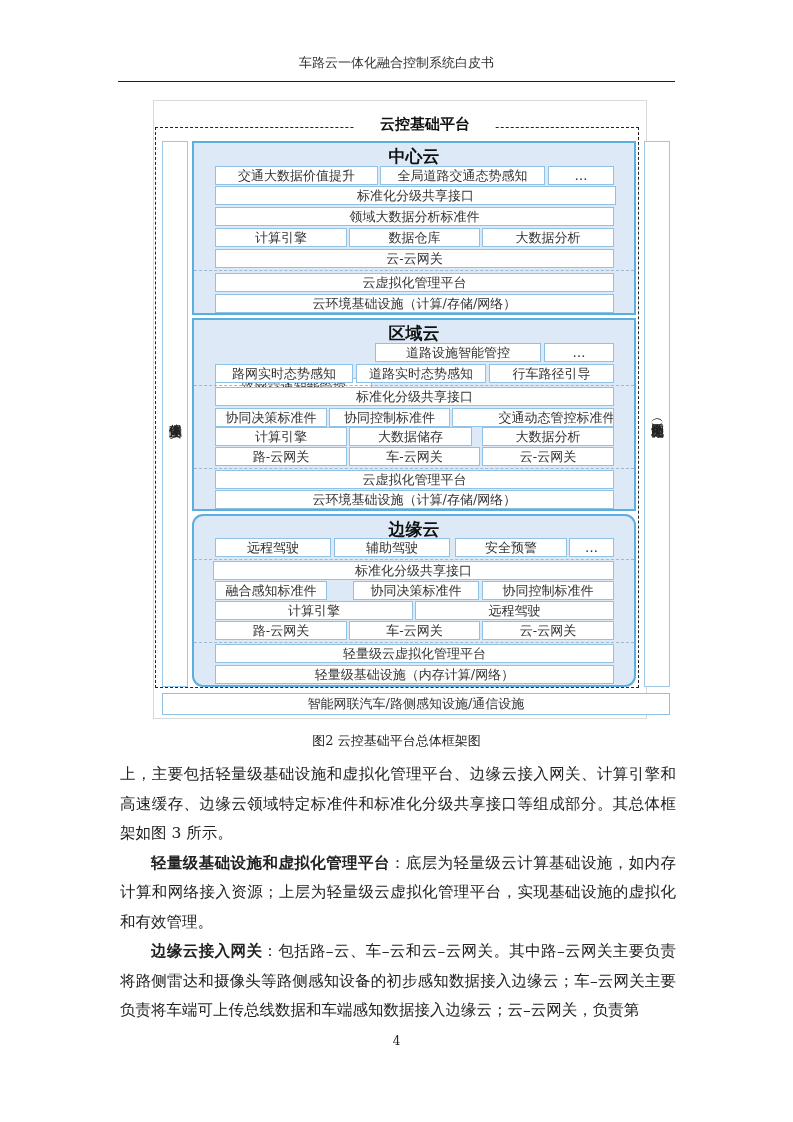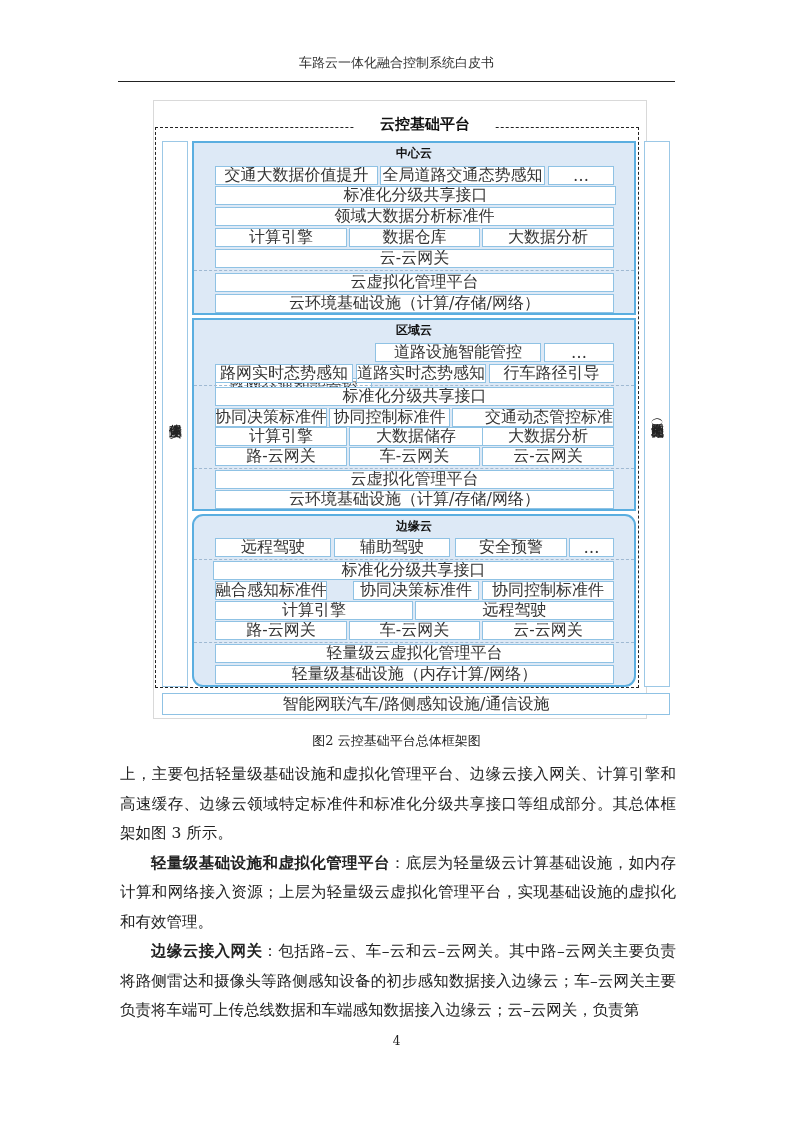--- a/index.html
+++ b/index.html
@@ -11,25 +11,25 @@
 
   .fig-frame { left:153px; top:100px; width:492px; height:617px; border:1px solid #d9d9d9; background:#fff; }
   .dashed { left:155px; top:127px; width:484px; height:561px; border:1.5px dashed #222; box-sizing:border-box; }
   .fig-title { left:355px; top:115px; width:140px; text-align:center; background:#fff; font-size:15px; font-weight:bold; font-family:"DejaVu Sans","Liberation Sans",sans-serif; color:#111; }
 
   .side { border:1.5px solid #9cc8e6; background:#fff; box-sizing:border-box;
           display:flex; align-items:center; justify-content:center; }
   .side span { writing-mode:vertical-rl; text-orientation:upright; font-size:13px; letter-spacing:0px; color:#222; font-family:"DejaVu Sans","Liberation Sans",sans-serif; }
 
   .cloud { background:#dde9f6; border:2px solid #5aaee0; box-sizing:border-box; }
-  .cloud-title { position:absolute; left:0; right:0; text-align:center; font-weight:bold; font-size:12px; color:#111; font-family:"DejaVu Sans","Liberation Sans",sans-serif; }
+  .cloud-title { position:absolute; left:0; right:0; text-align:center; font-weight:bold; font-size:17px; color:#111; font-family:"DejaVu Sans","Liberation Sans",sans-serif; }
   .sep { position:absolute; left:0; right:0; border-top:1px dashed #9fb9d2; height:0; }
 
   .box { position:absolute; background:#fff; border:1.5px solid #8fc2e4; box-sizing:border-box;
-         text-align:center; font-size:16px; color:#333; white-space:nowrap; overflow:hidden;
+         text-align:center; font-size:13px; color:#333; white-space:nowrap; overflow:hidden;
          display:flex; align-items:center; justify-content:center; }
 
   .bottom-bar { left:162px; top:693px; width:508px; height:22px; }
 
   .caption { left:0; width:793px; top:732px; text-align:center; font-size:13px; color:#222; }
 
   .para { left:120px; width:556px; font-size:15.5px; line-height:29.5px; color:#222; text-align:justify; }
   .para p { margin:0; }
   .para .indent { text-indent:2em; }
   .para b { font-weight:bold; font-family:"DejaVu Sans","Liberation Sans",sans-serif; }
@@ -76,21 +76,21 @@
   <div class="box" style="left:350px;top:23px;width:70px;height:19px;">…</div>
   <div class="box" style="left:21px;top:44px;width:138px;height:19px;">路网实时态势感知</div>
   <div class="box" style="left:162px;top:44px;width:130px;height:19px;">道路实时态势感知</div>
   <div class="box" style="left:295px;top:44px;width:125px;height:19px;">行车路径引导</div>
   <div class="sep" style="top:65px;"></div>
   <div class="box" style="left:21px;top:67px;width:399px;height:19px;">标准化分级共享接口</div>
   <div class="box" style="left:21px;top:88px;width:112px;height:19px;">协同决策标准件</div>
   <div class="box" style="left:135px;top:88px;width:121px;height:19px;">协同控制标准件</div>
   <div class="box" style="left:258px;top:88px;width:162px;height:19px;padding-left:48px;">交通动态管控标准件</div>
   <div class="box" style="left:21px;top:107px;width:132px;height:19px;">计算引擎</div>
-  <div class="box" style="left:155px;top:107px;width:134px;height:19px;">大数据储存</div>
+  <div class="box" style="left:155px;top:107px;width:123px;height:19px;">大数据储存</div>
   <div class="box" style="left:288px;top:107px;width:132px;height:19px;">大数据分析</div>
   <div class="box" style="left:21px;top:127px;width:132px;height:19px;">路-云网关</div>
   <div class="box" style="left:155px;top:127px;width:131px;height:19px;">车-云网关</div>
   <div class="box" style="left:288px;top:127px;width:132px;height:19px;">云-云网关</div>
   <div class="sep" style="top:148px;"></div>
   <div class="box" style="left:21px;top:150px;width:399px;height:19px;">云虚拟化管理平台</div>
   <div class="box" style="left:21px;top:170px;width:399px;height:19px;">云环境基础设施（计算/存储/网络）</div>
 </div>
 
 <div class="abs cloud" style="left:192px;top:514px;width:444px;height:173px;border-radius:11px;">

